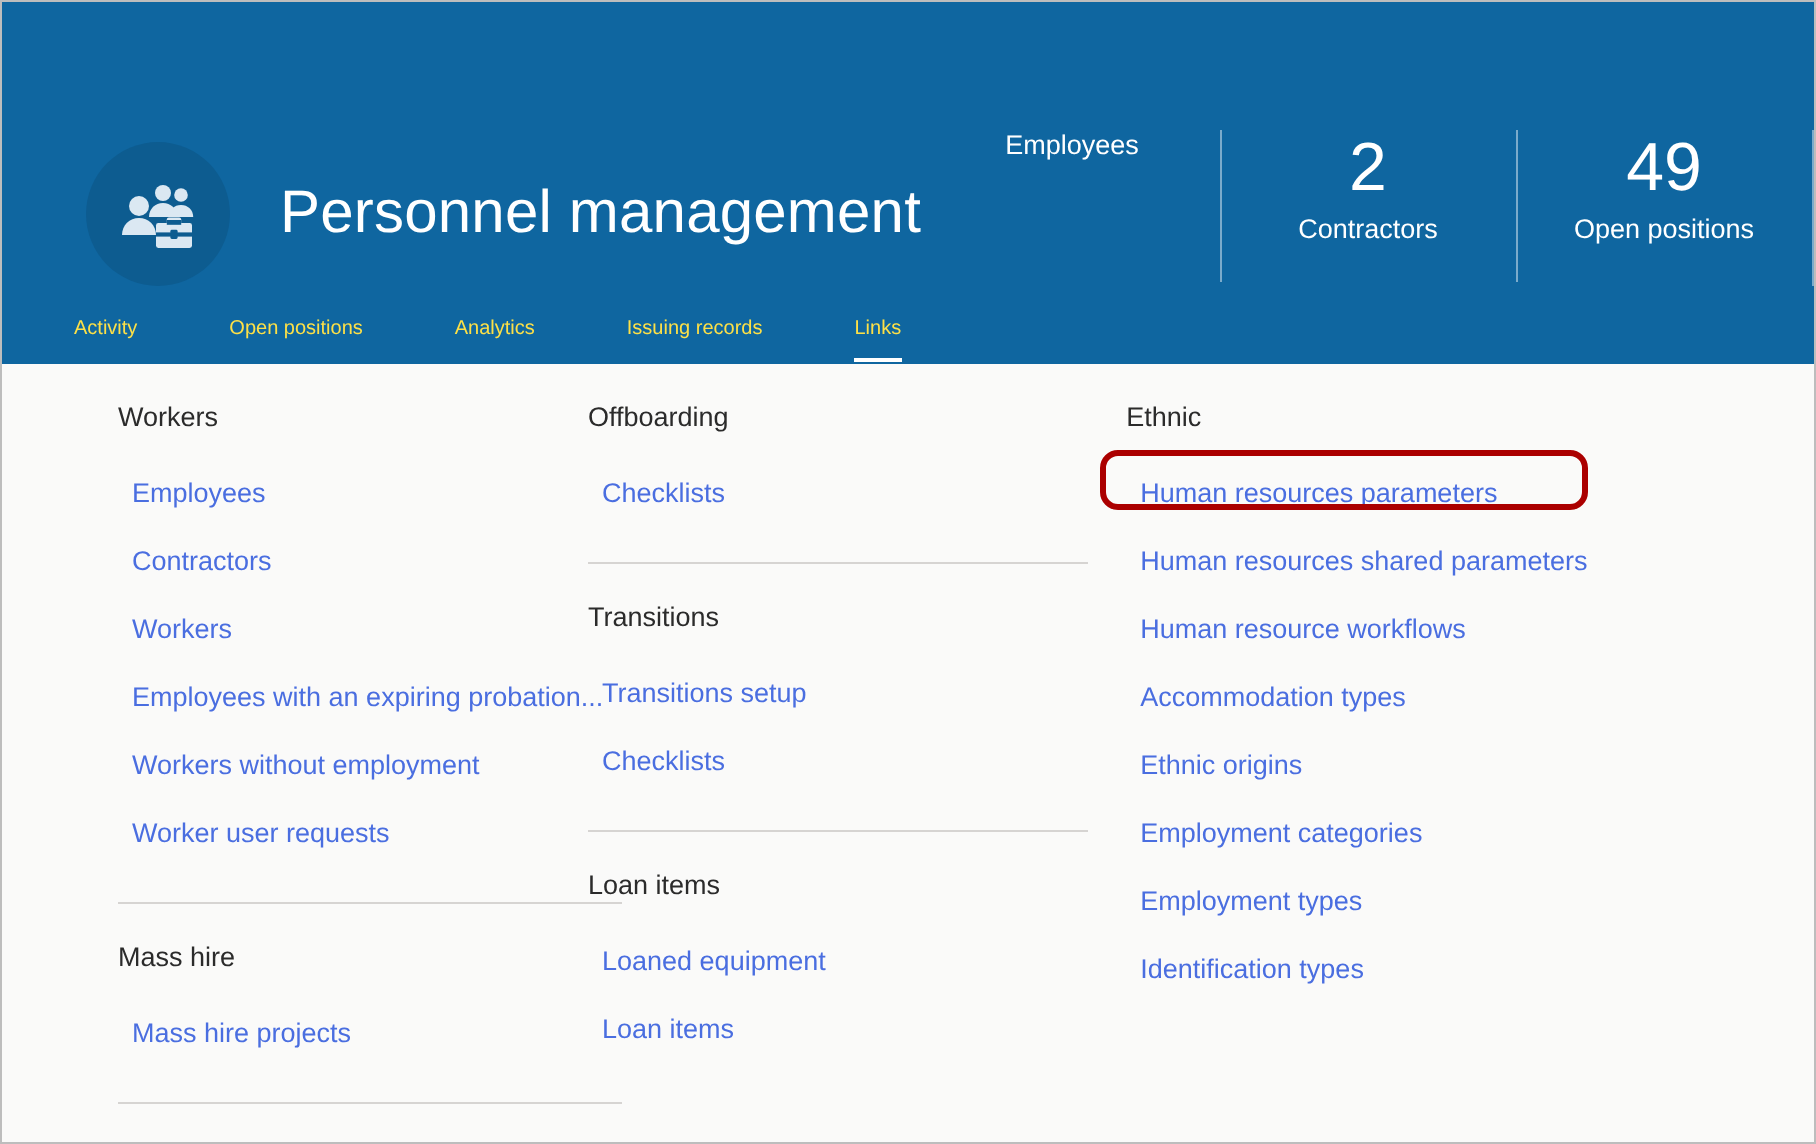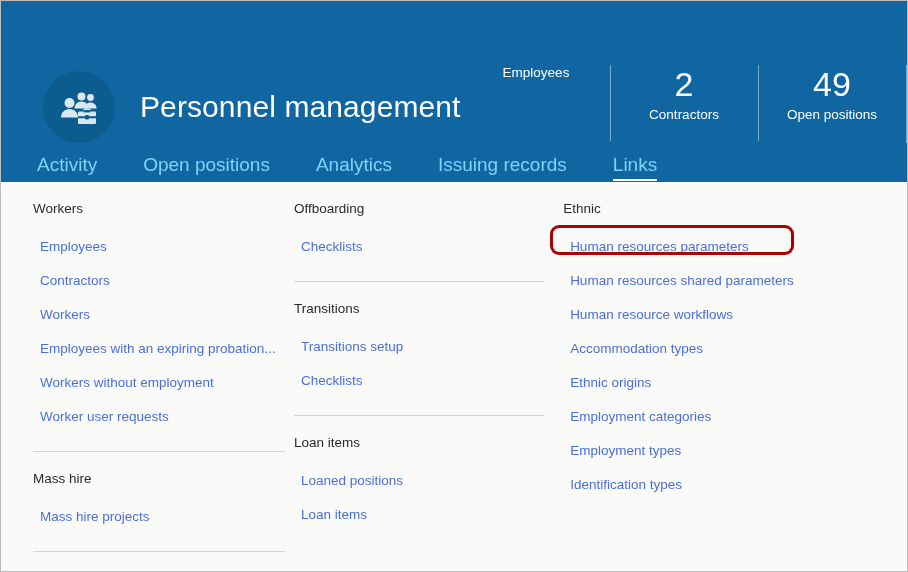--- a/index.html
+++ b/index.html
@@ -114,22 +114,22 @@
   
   .tabs {
     display: flex;
     align-items: flex-end;
     padding-left: 36px;
     height: 39px;
     box-sizing: border-box;
   }
   .tab {
     position: relative;
-    color: #7dd3fc;
-    font-size: 19px;
+    color: #fde047;
+    font-size: 10px;
     line-height: 18px;
     padding: 0 0 8px 0;
     margin-right: 46px;
     white-space: nowrap;
     cursor: pointer;
   }
   .tab:last-child { margin-right: 12px; }
   .tab.active::after {
     content: "";
     position: absolute;
@@ -147,21 +147,21 @@
     background: #fafaf9;
     display: flex;
     padding-top: 18px;
     box-sizing: border-box;
     overflow: hidden;
   }
   .column {
     position: relative;
     box-sizing: border-box;
   }
-  .col-1 { width: 280px; padding-left: 32px; }
+  .col-1 { width: 280px; padding-left: 58px; }
   .col-2 { width: 278px; padding-left: 13px; }
   .col-3 { width: 350px; padding-left: 5px; }
 
   .group { margin-bottom: 0; }
   .group-title {
     color: #2b2b2b;
     font-size: 13.5px;
     line-height: 17px;
     margin-bottom: 12px;
     white-space: nowrap;
@@ -287,21 +287,21 @@
       </div>
       <div class="divider"></div>
       <div class="group">
         <div class="group-title">Transitions</div>
         <a class="link">Transitions setup</a>
         <a class="link">Checklists</a>
       </div>
       <div class="divider"></div>
       <div class="group">
         <div class="group-title">Loan items</div>
-        <a class="link">Loaned positions</a>
+        <a class="link">Loaned equipment</a>
         <a class="link">Loan items</a>
       </div>
     </div>
 
     <div class="column col-3">
       <div class="group">
         <div class="group-title">Ethnic</div>
         <div class="highlight-wrap">
           <a class="link">Human resources parameters</a>
           <div class="highlight-box"></div>

